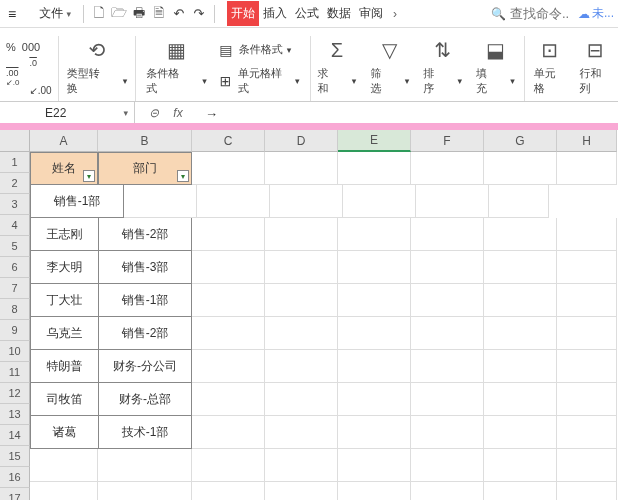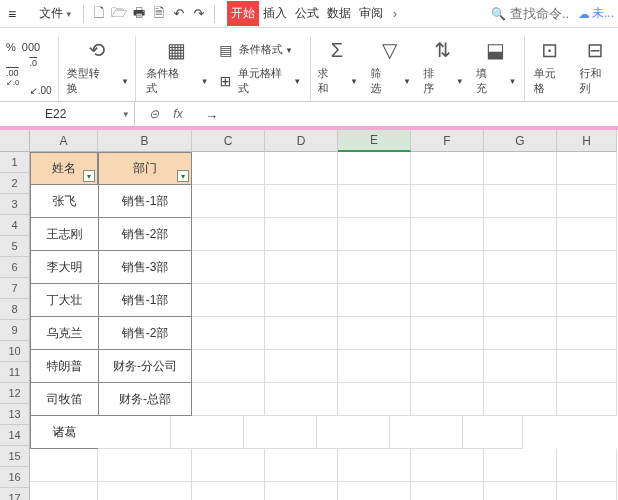--- a/index.html
+++ b/index.html
@@ -30,21 +30,21 @@
   .ribbon .bigbtn .lb { display:flex; align-items:center; gap:14px;}
   .ribbon .stylegrp { display:flex; gap:10px; padding:0 10px; border-right:1px solid #ddd;}
   .ribbon .stylegrp .col2 { display:flex; flex-direction:column; gap:8px; font-size:11px; color:#444; justify-content:center;}
   .ribbon .stylegrp .linebtn { display:flex; align-items:center; gap:4px;}
   .ribbon .stylegrp .linebtn .ic { width:18px; height:16px; display:flex; align-items:center; justify-content:center; font-size:14px;}
   .ribbon .tools { display:flex; gap:0;}
   .ribbon .tools .bigbtn { padding: 0 7px;}
   .ribbon .vsep { width:1px; background:#ddd; margin:0 2px;}
   
   
-  .fxbar { display:flex; align-items:center; height:28px; border-bottom:4px solid #f9a8d4; }
+  .fxbar { display:flex; align-items:center; height:28px; border-bottom:7px solid #f9a8d4; }
   .fxbar .namebox { width:135px; display:flex; align-items:center; justify-content:space-between; padding:0 6px 0 45px; border-right:1px solid #ccc; height:100%; font-size:12px;}
   .fxbar .namebox .dd { font-size:9px; color:#666;}
   .fxbar .fxbtns { display:flex; align-items:center; gap:6px; padding:0 10px; color:#666; height:100%;}
   .fxbar .fxbtns .btn { width:18px; text-align:center; font-size:12px; font-style: italic;}
   .fxbar .fxinput { flex:1; padding:0 8px; font-size:13px;}
   
   
   .grid { display:flex; }
   .grid .rowhdrs { display:flex; flex-direction:column;}
   .grid .corner { width:30px; height:22px; background:#e8e8e8; border-right:1px solid #bbb; border-bottom:1px solid #bbb;}
@@ -234,21 +234,20 @@
           <div class="cell colA hdr">姓名<span class="filter-dd">▾</span></div>
           <div class="cell colB hdr">部门<span class="filter-dd">▾</span></div>
           <div class="cell colC"></div>
           <div class="cell colD"></div>
           <div class="cell colE"></div>
           <div class="cell colF"></div>
           <div class="cell colG"></div>
           <div class="cell colH"></div>
         </div>
         <div class="datarow">
-          <div class="cell colA data">张飞</div>
           <div class="cell colB data">销售-1部</div>
           <div class="cell colC"></div>
           <div class="cell colD"></div>
           <div class="cell colE"></div>
           <div class="cell colF"></div>
           <div class="cell colG"></div>
           <div class="cell colH"></div>
         </div>
         <div class="datarow">
           <div class="cell colA data">王志刚</div>
@@ -305,20 +304,21 @@
           <div class="cell colB data">财务-总部</div>
           <div class="cell colC"></div>
           <div class="cell colD"></div>
           <div class="cell colE"></div>
           <div class="cell colF"></div>
           <div class="cell colG"></div>
           <div class="cell colH"></div>
         </div>
         <div class="datarow">
           <div class="cell colA data">诸葛</div>
+          <div class="cell colB data">技术-1部</div>
           <div class="cell colC"></div>
           <div class="cell colD"></div>
           <div class="cell colE"></div>
           <div class="cell colF"></div>
           <div class="cell colG"></div>
           <div class="cell colH"></div>
         </div>
         <div class="datarow">
           <div class="cell colA"></div>
           <div class="cell colB"></div>

